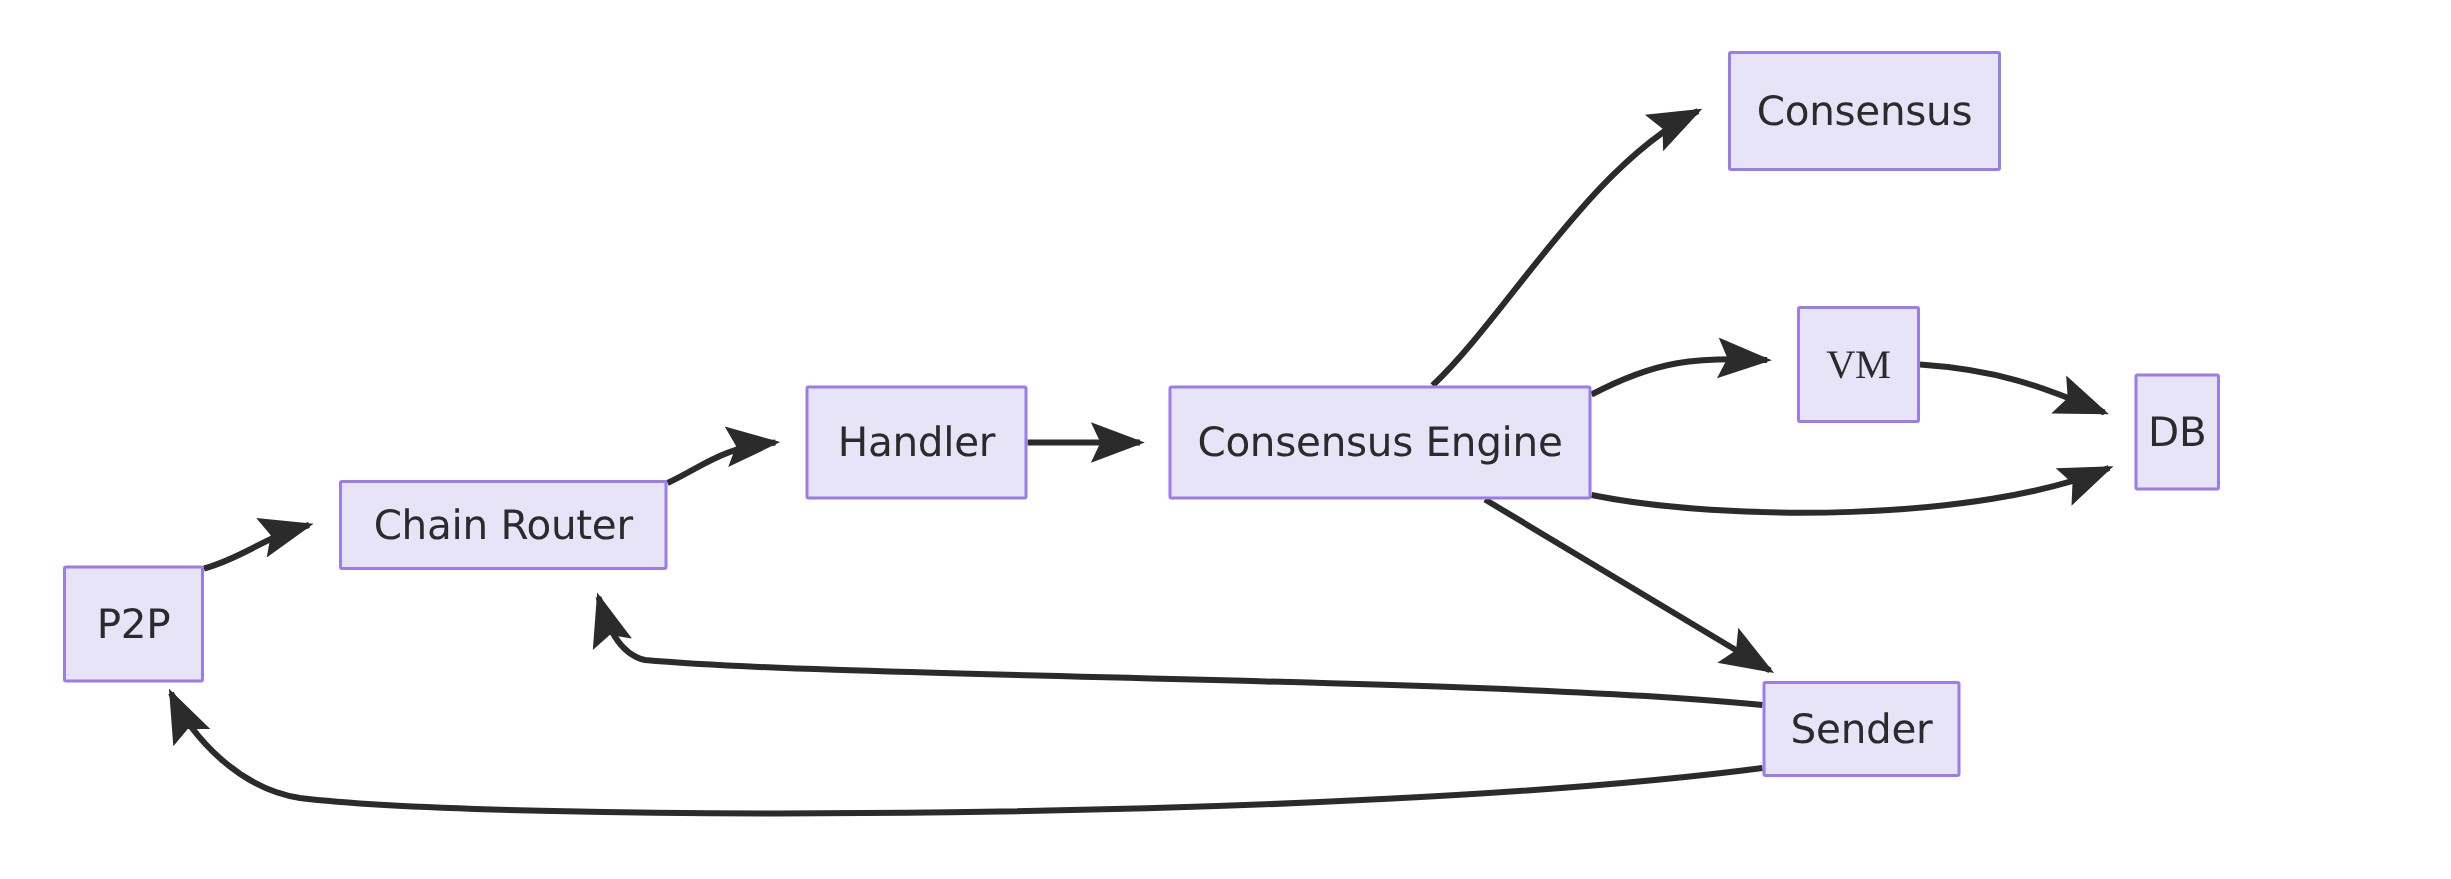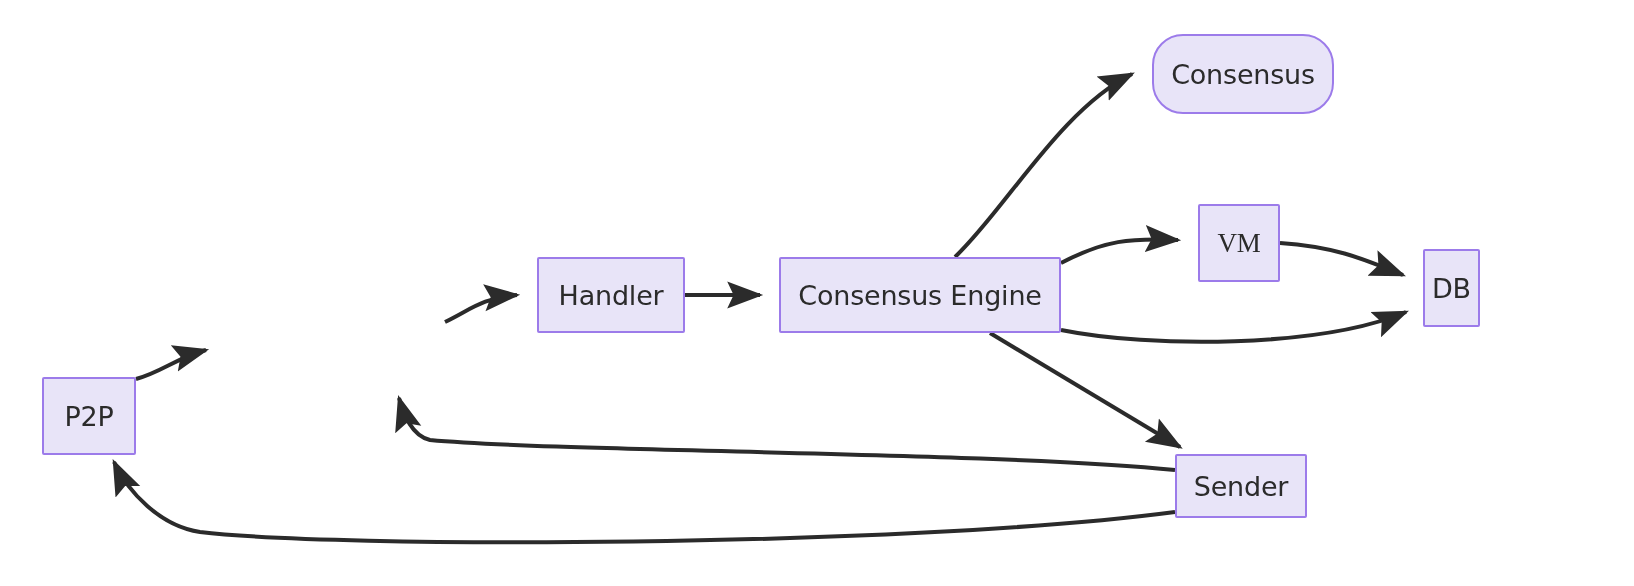--- a/index.html
+++ b/index.html
@@ -80,30 +80,33 @@
       <path d="M1175,470 C 1000,452 560,452 430,440 C 412,436 404,415 399,398" marker-end="url(#arrow)"></path>
 
       <path d="M1175,512 C 900,548 330,548 200,532 C 160,526 128,492 114,462" marker-end="url(#arrow)"></path>
     </g>
   </svg>
 
   <div class="node" style="left:42px; top:377px; width:94px; height:78px;align-items:center;">
     <span class="node-label">P2P</span>
   </div>
 
+  <div class="node" style="left:226px; top:320px; width:219px; height:60px;">
+    <span class="node-label">Chain Router</span>
+  </div>
 
   <div class="node" style="left:537px; top:257px; width:148px; height:76px;text-align:right;">
     <span class="node-label">Handler</span>
   </div>
 
   <div class="node" style="left:779px; top:257px; width:282px; height:76px;text-align:center;">
     <span class="node-label">Consensus Engine</span>
   </div>
 
-  <div class="node" style="left:1152px; top:34px; width:182px; height:80px;border-radius:31px;">
+  <div class="node" style="left:1152px; top:34px; width:182px; height:80px;">
     <span class="node-label">Consensus</span>
   </div>
 
   <div class="node" style="left:1198px; top:204px; width:82px; height:78px;font-family:Liberation Serif, serif;">
     <span class="node-label">VM</span>
   </div>
 
   <div class="node" style="left:1423px; top:249px; width:57px; height:78px;">
     <span class="node-label">DB</span>
   </div>

